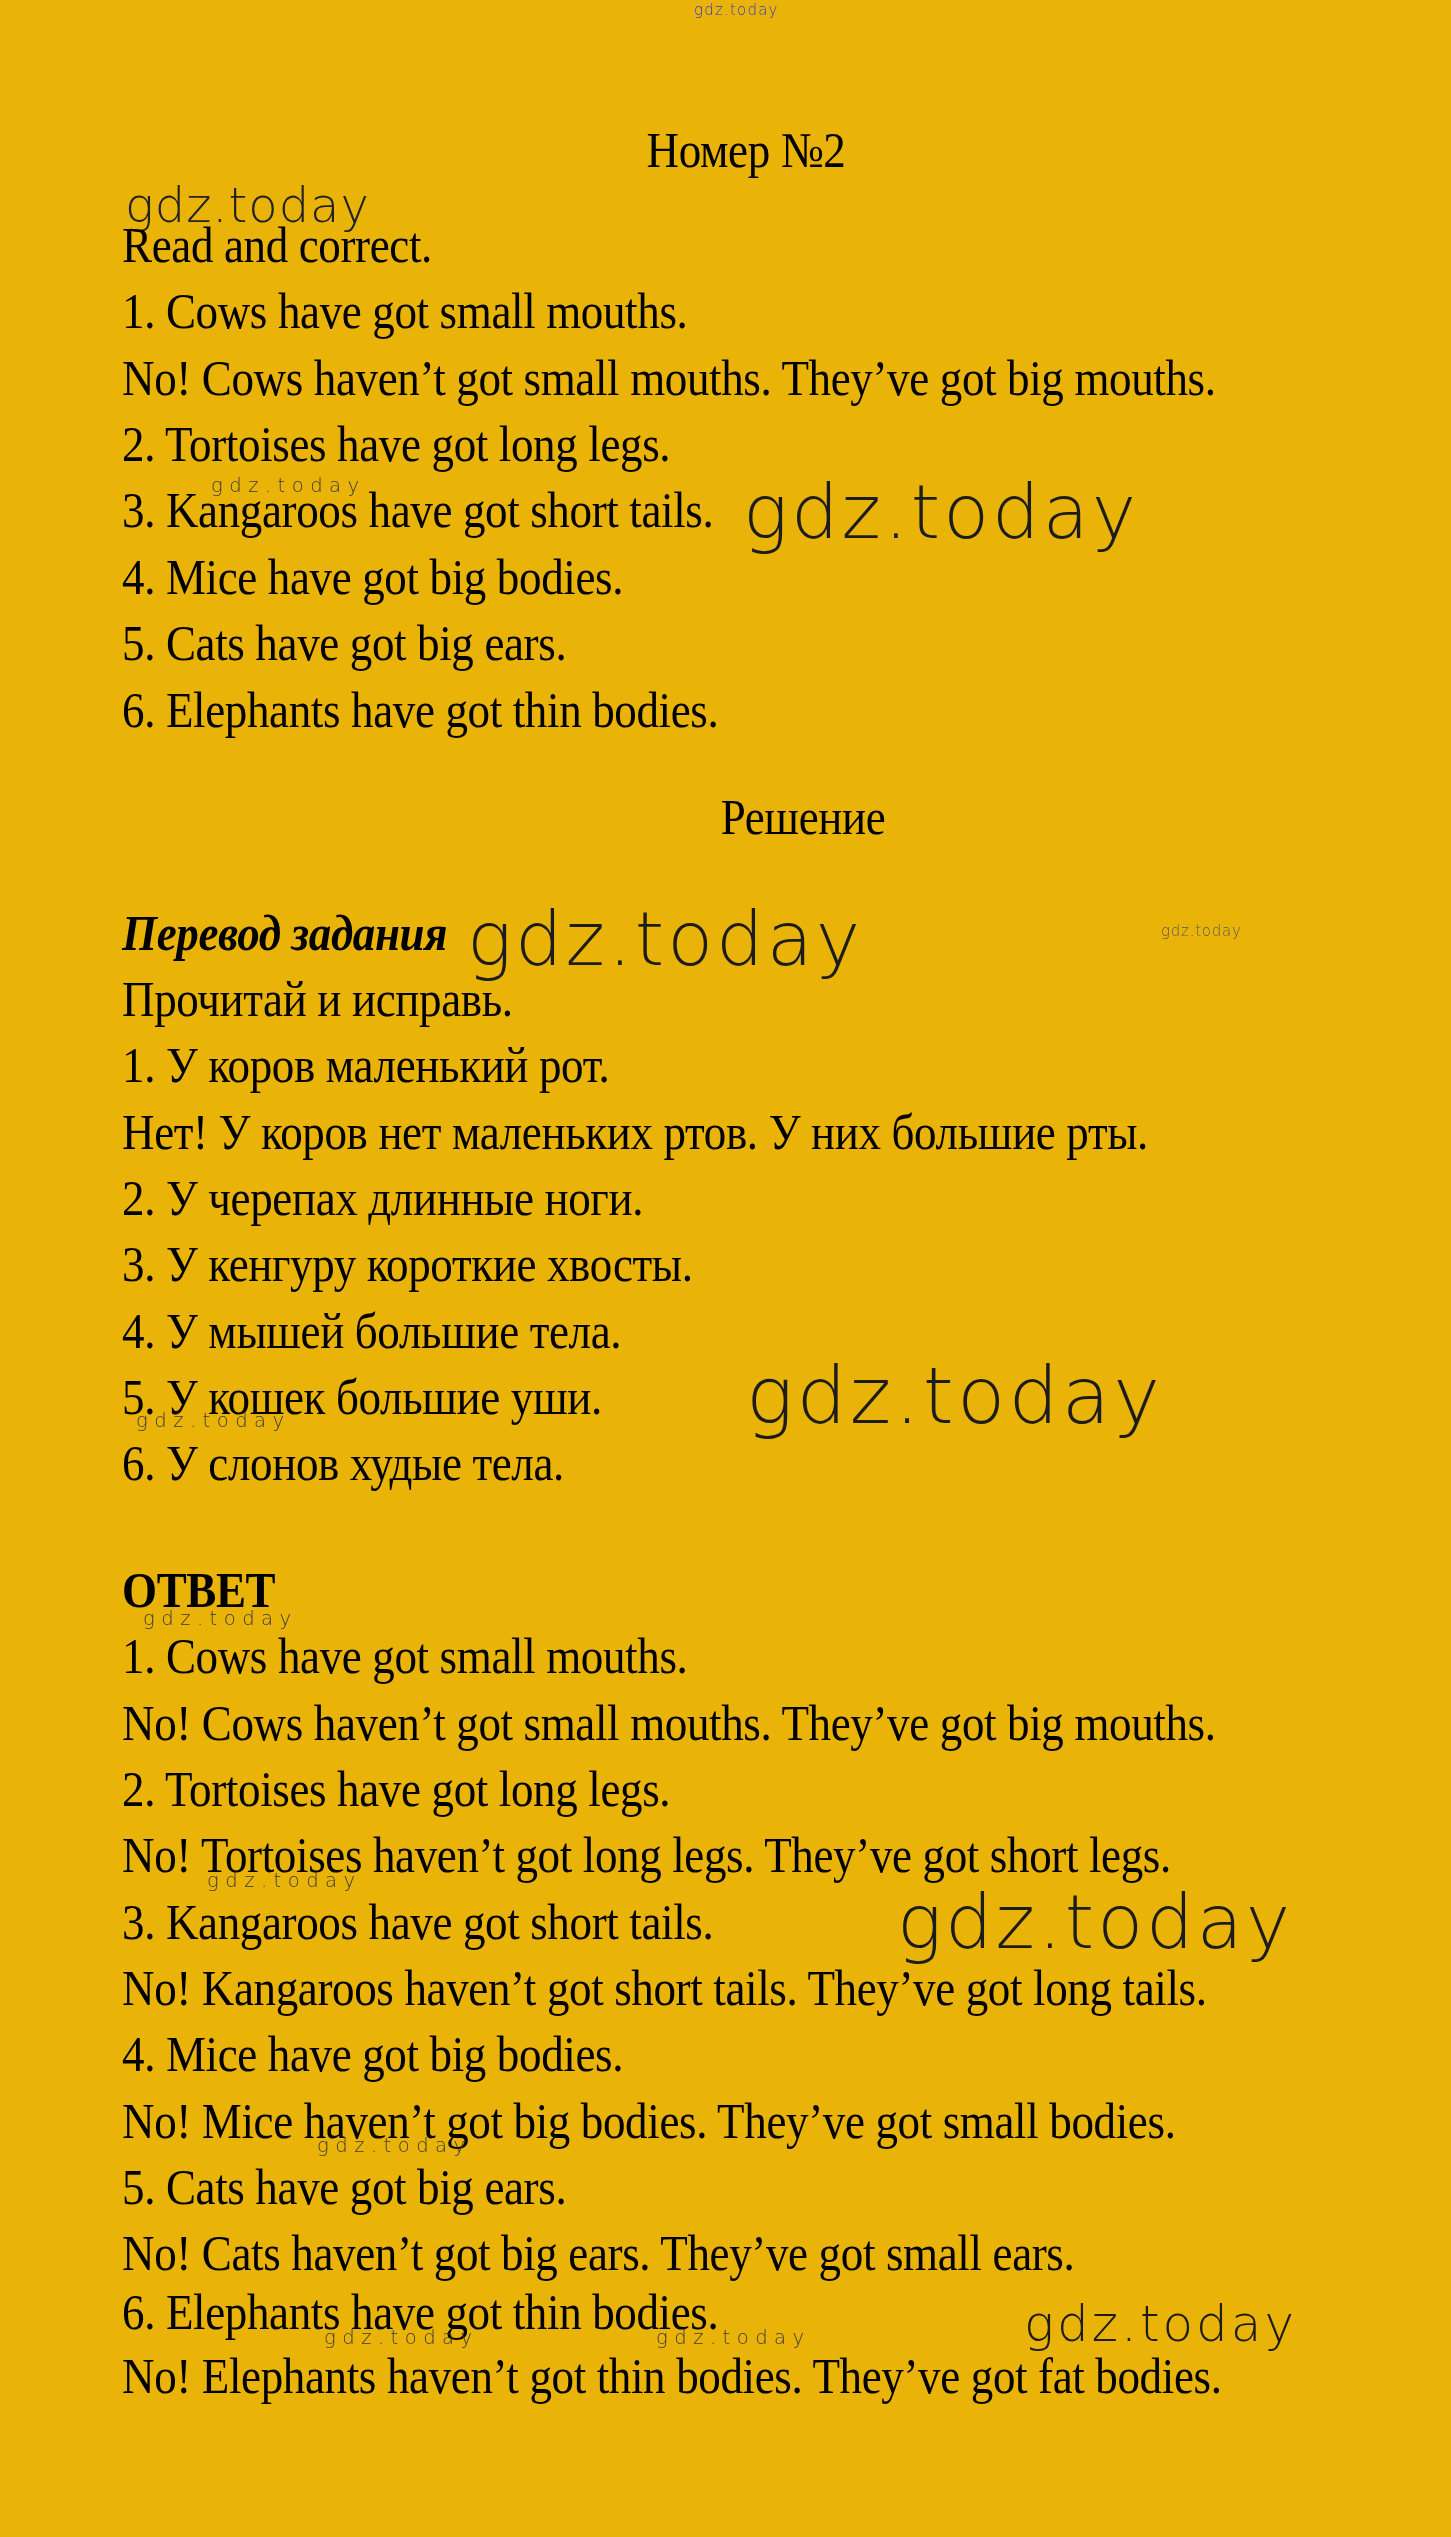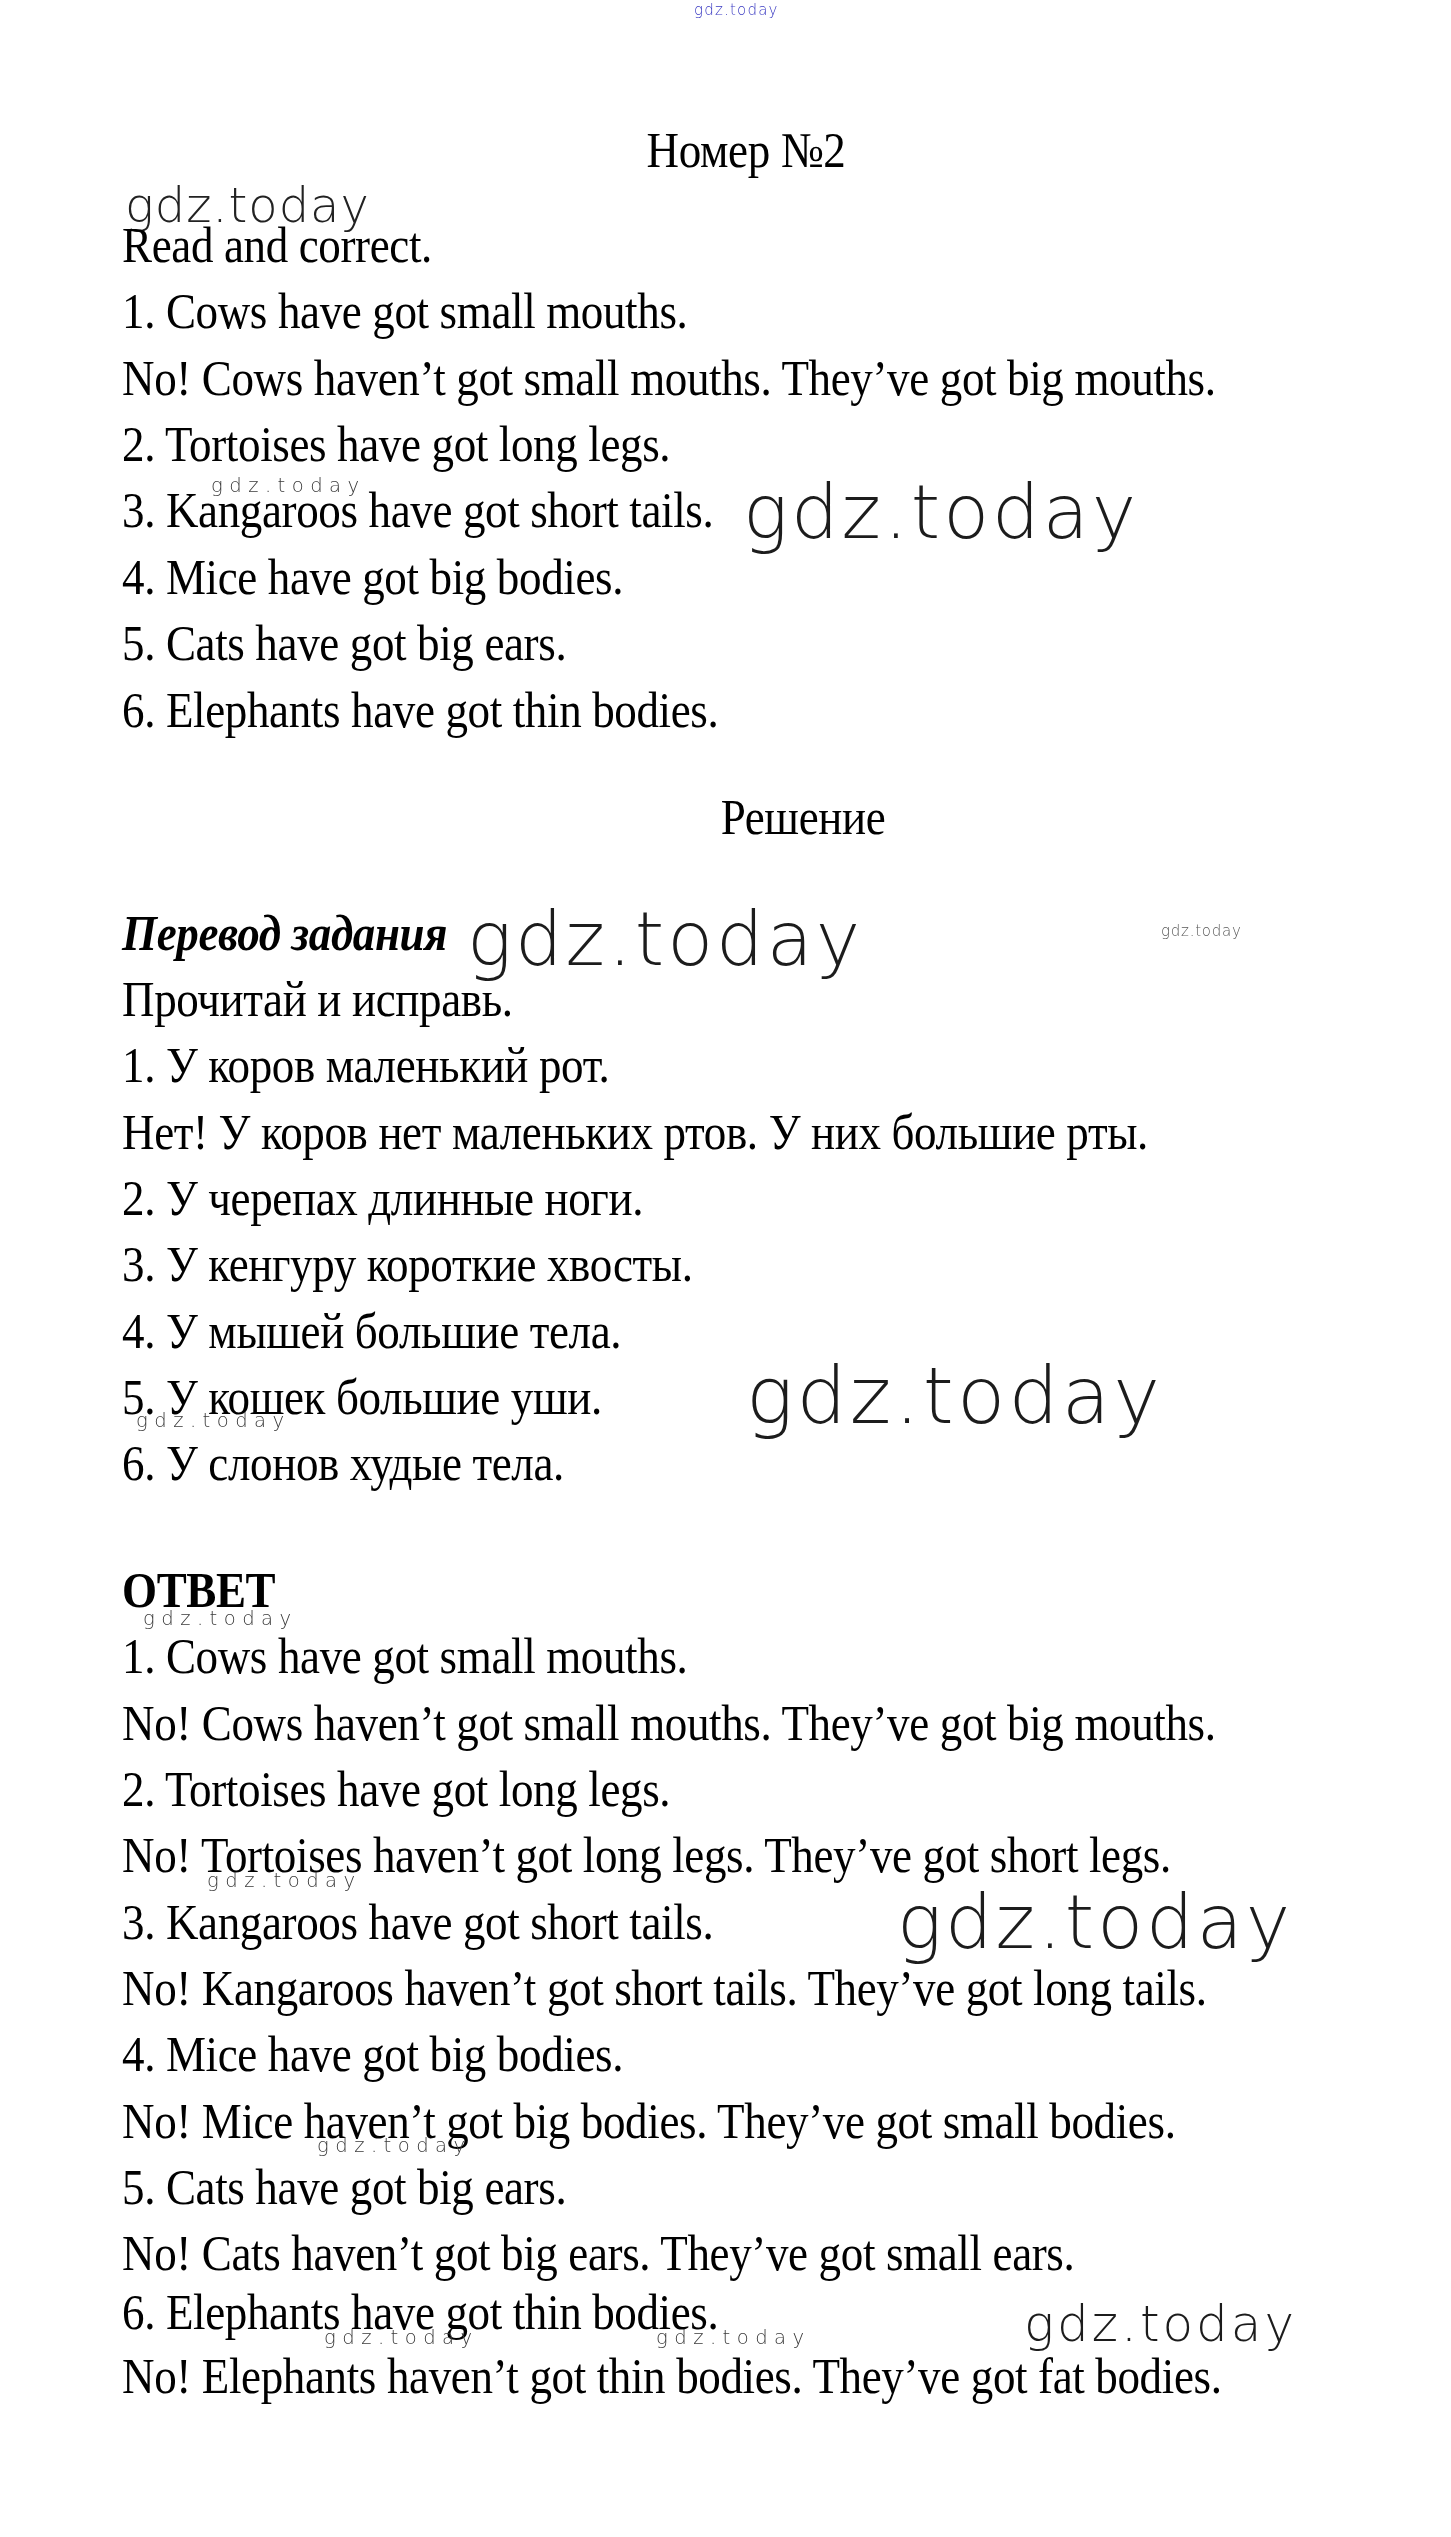--- a/index.html
+++ b/index.html
@@ -4,21 +4,21 @@
 <style>
   html, body {
     margin: 0;
     padding: 0;
     background: #e8e8e8;
   }
   .page {
     position: relative;
     width: 1452px;
     height: 2538px;
-    background: #ffffff;
+    background: #eab308;
     overflow: hidden;
     font-family: "Liberation Serif", serif;
     color: #000000;
   }
   
   .tline {
     position: absolute;
     left: 122px;
     font-size: 50px;
     line-height: 1;

